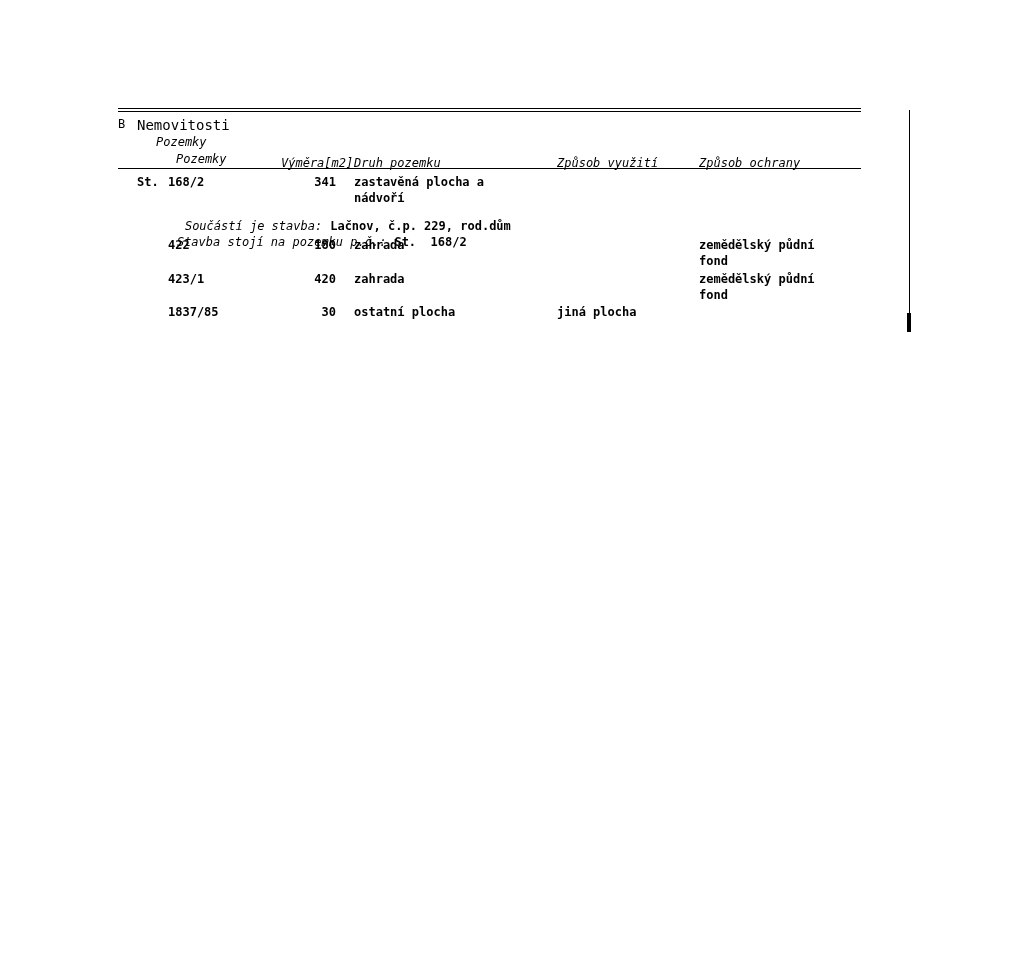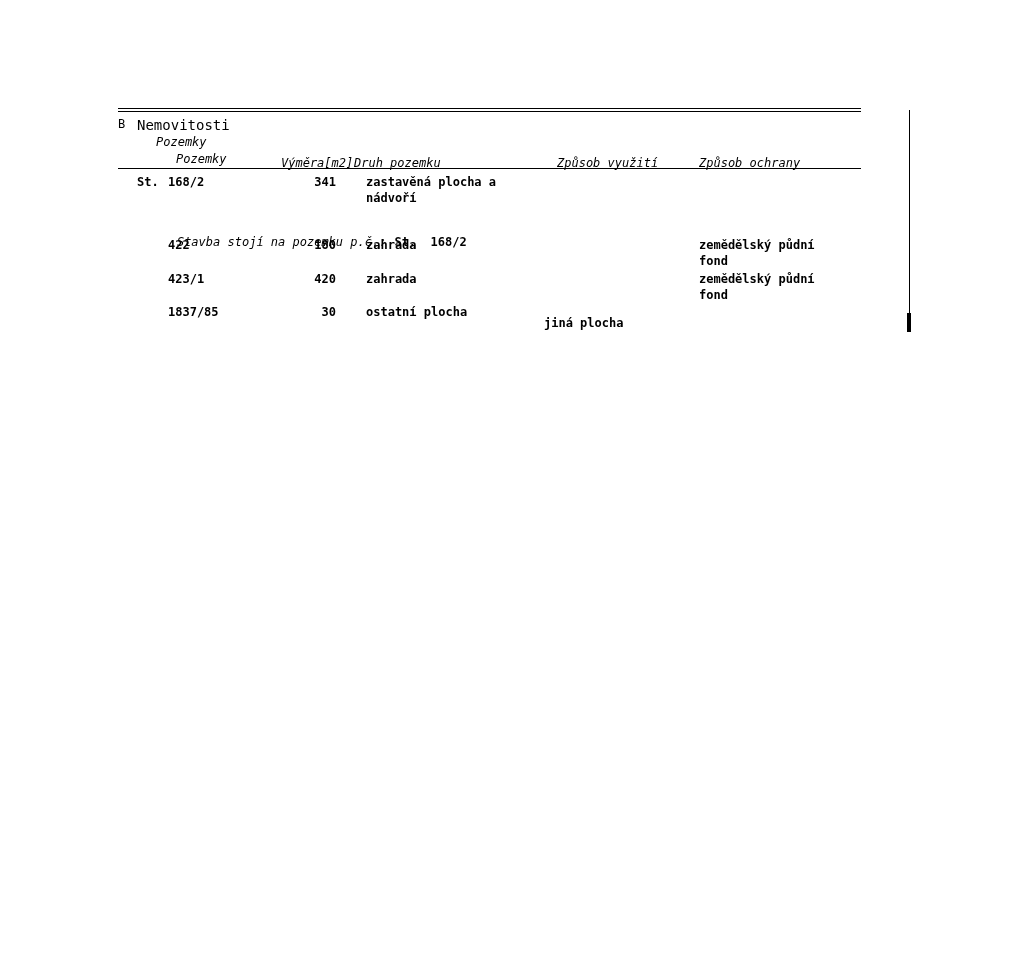--- a/index.html
+++ b/index.html
@@ -90,22 +90,22 @@
   }
   .cell {
     position: absolute;
     font-size: 12px;
     font-weight: bold;
     white-space: pre;
   }
   .c-st      { left: 137px; }
   .c-parcela { left: 168px; }
   .c-vymera  { left: 258px; width: 78px; text-align: right; }
-  .c-druh    { left: 354px; margin-left: 12px; }
-  .c-vyuziti { left: 544px; margin-top: 11px; }
+  .c-druh    { left: 354px; }
+  .c-vyuziti { left: 557px; }
   .c-ochrana { left: 699px; }
 
   .note {
     position: absolute;
     font-size: 12px;
     white-space: pre;
   }
   .note .it {
     font-style: italic;
     font-weight: normal;
@@ -154,20 +154,23 @@
   <div class="rule-single"></div>
 
   <div class="row">
     <div class="cell c-st" style="top:175px">St.</div>
     <div class="cell c-parcela" style="top:175px">168/2</div>
     <div class="cell c-vymera" style="top:175px">341</div>
     <div class="cell c-druh" style="top:175px">zastavěná plocha a</div>
     <div class="cell c-druh" style="top:191px">nádvoří</div>
   </div>
 
+  <div class="note" style="left:156px; top:205px;">
+    <span class="it">Součástí je stavba:</span><span class="bd" style="padding-left:8px">Lačnov, č.p. 229, rod.dům</span>
+  </div>
   <div class="note" style="left:148px; top:221px;text-align:center;">
     <span class="it">Stavba stojí na pozemku p.č.:</span><span class="bd" style="padding-left:8px">St.  168/2</span>
   </div>
 
   <div class="row">
     <div class="cell c-parcela" style="top:238px">422</div>
     <div class="cell c-vymera" style="top:238px">180</div>
     <div class="cell c-druh" style="top:238px">zahrada</div>
     <div class="cell c-ochrana" style="top:238px">zemědělský půdní</div>
     <div class="cell c-ochrana" style="top:254px">fond</div>

